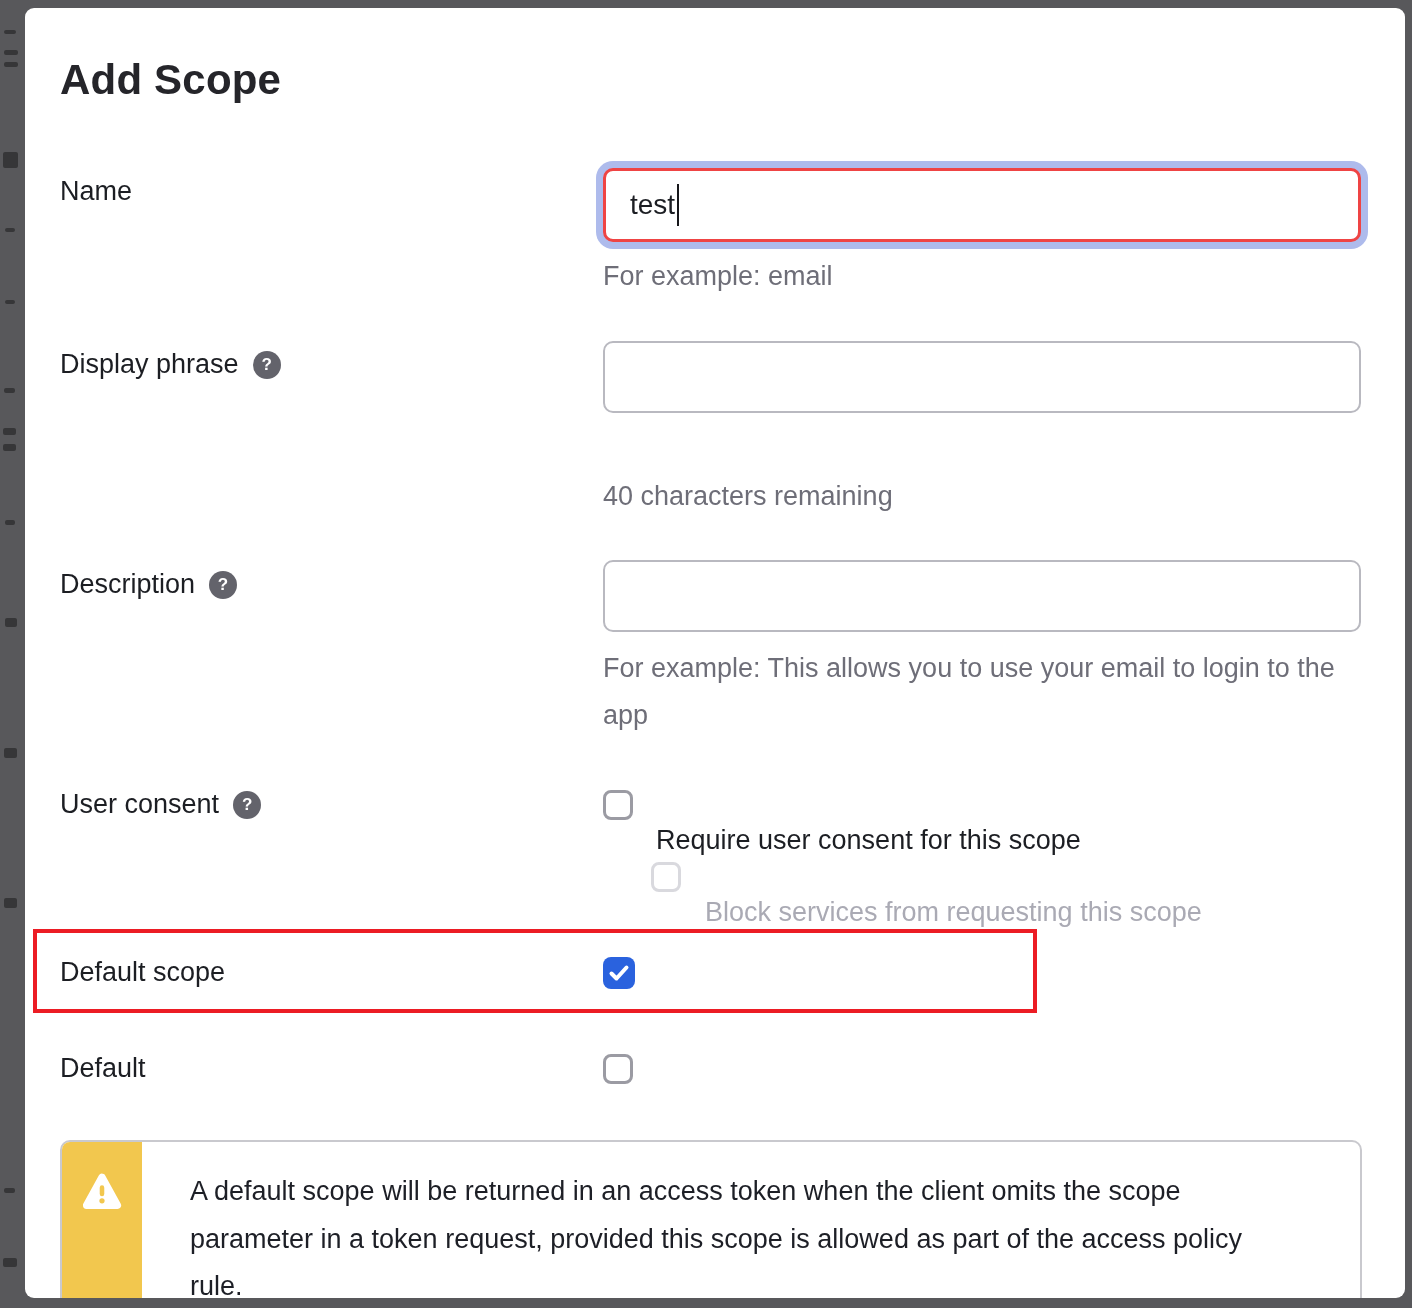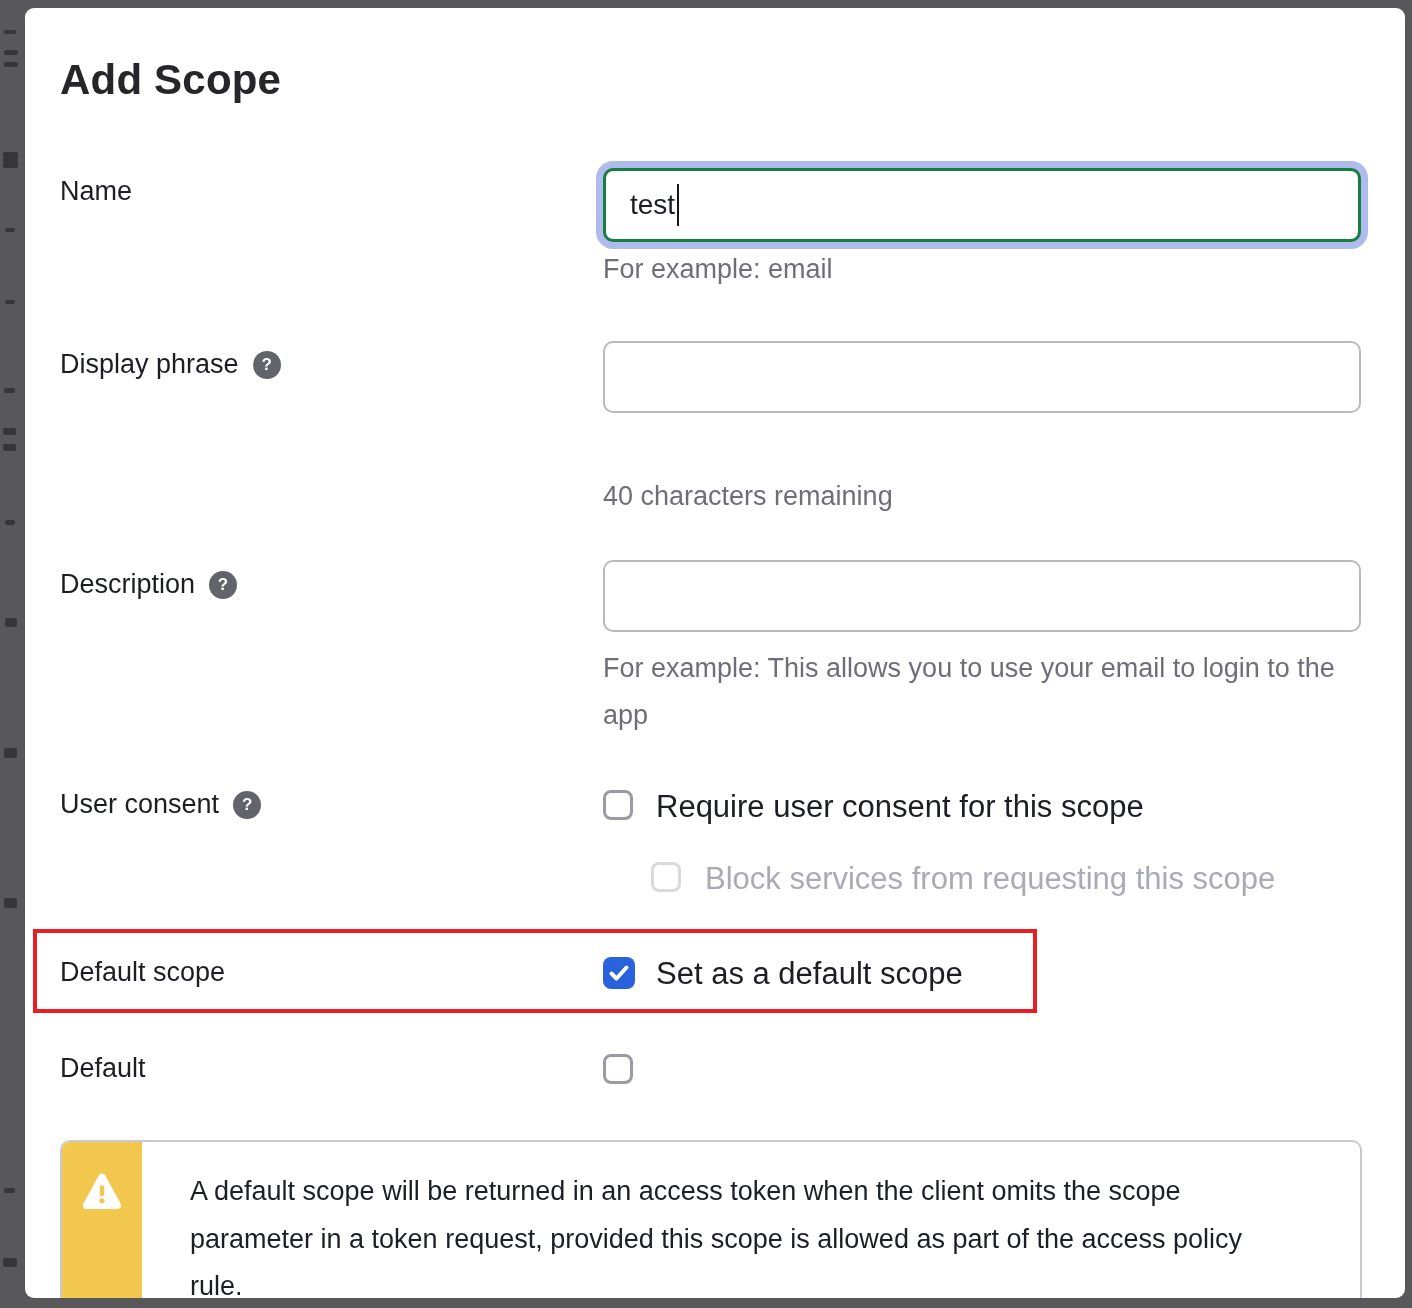--- a/index.html
+++ b/index.html
@@ -42,41 +42,41 @@
   .text-input {
     position: absolute; left: 578px; width: 758px;
     background: #ffffff;
     border: 2px solid #b9b9c0; border-radius: 10px;
     font-size: 28px; color: #1c1e23;
     padding: 0 26px;
   }
   .fake-input {
     position: absolute; left: 578px; width: 758px; height: 74px;
     background: #ffffff;
-    border: 3px solid #15803d; border-radius: 10px;
+    border: 3px solid #ef4444; border-radius: 10px;
     box-shadow: 0 0 0 7px #aebbec;
     display: flex; align-items: center;
     padding: 0 24px;
     font-size: 28px; color: #1c1e23;
   }
   .caret { width: 2px; height: 42px; background: #17171b; margin-left: 2px; }
 
   .hint { position: absolute; left: 578px; font-size: 27px; color: #6e6e78; line-height: 47px; }
 
   .checkbox {
     position: absolute; width: 30px; height: 30px;
     border: 3px solid #9b9ba3; border-radius: 8px; background: #fff;
   }
   .checkbox.disabled { border-color: #d9d9de; }
   .checkbox.checked {
     width: 32px; height: 32px;
     background: #2a62de; border: none;
     display: flex; align-items: center; justify-content: center;
   }
-  .cb-label { position: absolute; font-size: 31px; color: #1c1e23; }
+  .cb-label { position: absolute; font-size: 27px; color: #1c1e23; margin-top: 36px; }
   .cb-label.disabled { color: #aaaab4; }
 
   .highlight-box {
     position: absolute; left: 8px; top: 921px;
     width: 1004px; height: 84px;
     border: 4px solid #ec1c24;
   }
 
   .warning-box {
     position: absolute; left: 35px; top: 1132px;
@@ -121,21 +121,21 @@
 
   <div class="title">Add Scope</div>
 
   <div class="label-row" style="top:168px;">
     <span class="field-label">Name</span>
   </div>
   <div class="fake-input" style="top:160px;">
     <span>test</span>
     <span class="caret"></span>
   </div>
-  <div class="hint" style="top:238px;">For example: email</div>
+  <div class="hint" style="top:245px;">For example: email</div>
 
   <div class="label-row" style="top:341px;">
     <span class="field-label">Display phrase</span>
     <span class="help-icon">?</span>
   </div>
   <input class="text-input" style="top: 333px; height: 72px;" value="">
   <div class="hint" style="top:465px;">40 characters remaining</div>
 
   <div class="label-row" style="top:561px;">
     <span class="field-label">Description</span>
@@ -155,21 +155,20 @@
 
   <div class="highlight-box"></div>
   <div class="label-row" style="top:949px;">
     <span class="field-label">Default scope</span>
   </div>
   <div class="checkbox checked" style="left:578px; top:949px;">
     <svg width="24" height="24" viewBox="0 0 24 24">
       <path d="M4.5 12.5 L9.5 17.5 L19.5 6.5" fill="none" stroke="#ffffff" stroke-width="4" stroke-linecap="round" stroke-linejoin="round"></path>
     </svg>
   </div>
-  <div class="cb-label" style="left:631px; top:948px;">Set as a default scope</div>
 
   <div class="label-row" style="top:1045px;">
     <span class="field-label">Default</span>
   </div>
   <div class="checkbox" style="left:578px; top:1046px;"></div>
 
   <div class="warning-box">
     <div class="warning-strip">
       <svg width="42" height="44" viewBox="0 0 24 24">
         <path d="M12 3.6 L20.8 19.6 L3.2 19.6 Z" fill="#ffffff" stroke="#ffffff" stroke-width="4.2" stroke-linejoin="round"></path>

